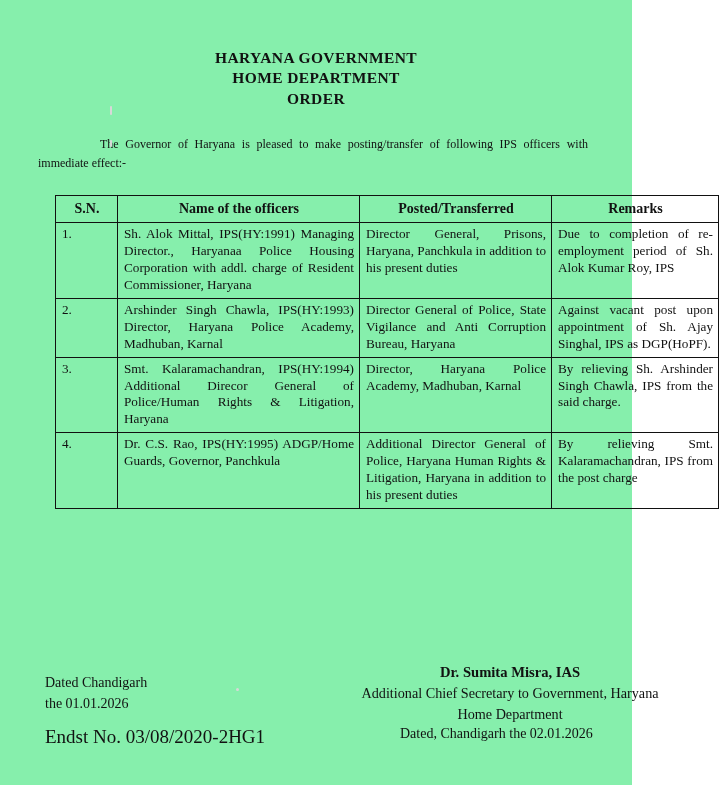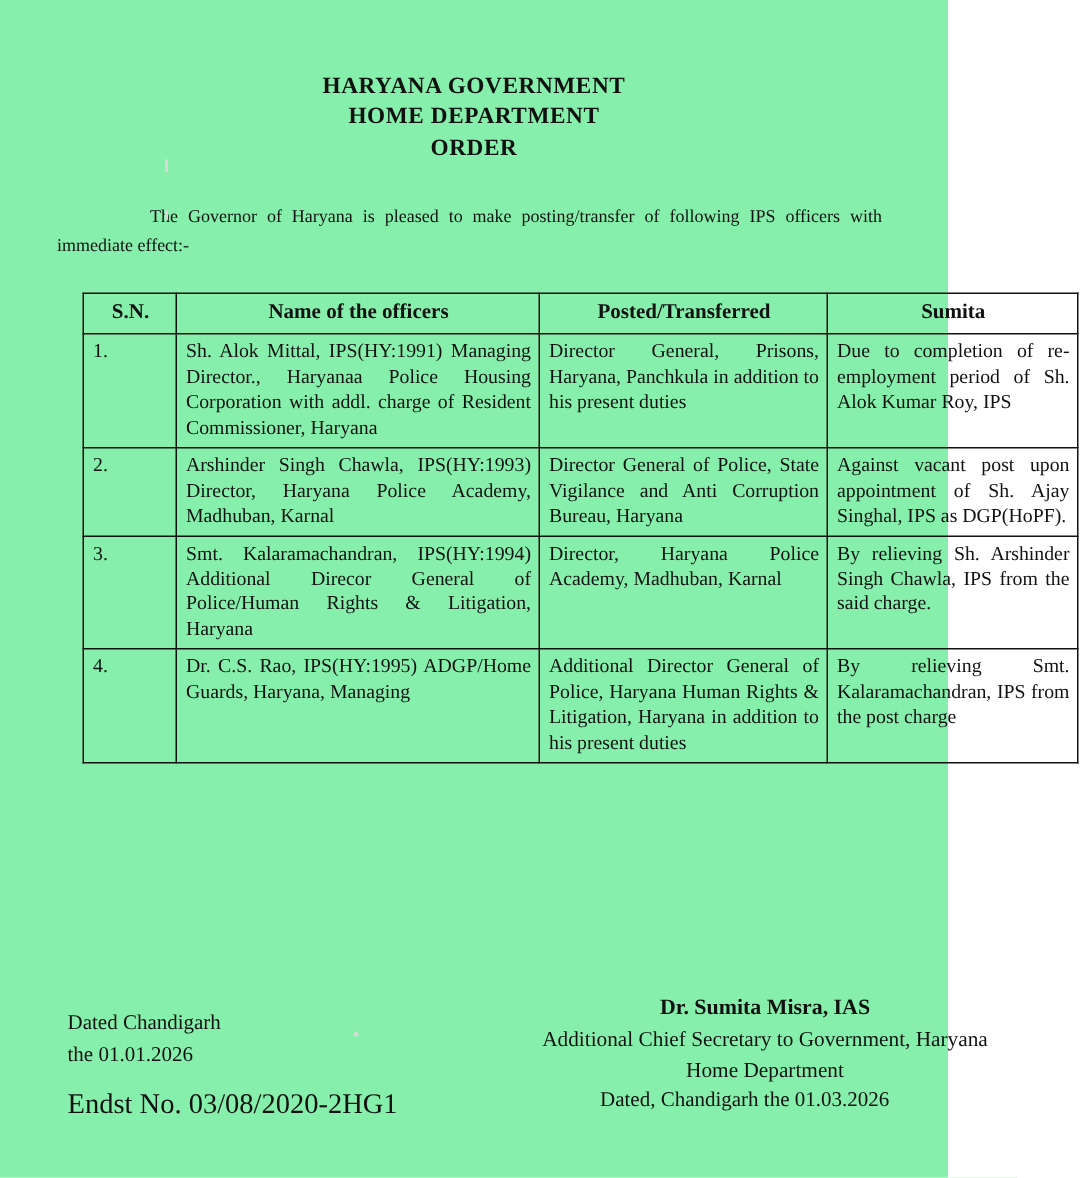--- a/index.html
+++ b/index.html
@@ -153,21 +153,21 @@
 
   <div class="intro"><span class="indent"></span><span>The Governor of Haryana is pleased to make posting/transfer of following IPS officers with immediate effect:-</span></div>
 
   <div class="table-wrap">
     <table class="order-table">
       <thead>
         <tr>
           <th class="col-sn">S.N.</th>
           <th class="col-name">Name of the officers</th>
           <th class="col-posted">Posted/Transferred</th>
-          <th class="col-remarks">Sumita</th>
+          <th class="col-remarks">Remarks</th>
         </tr>
       </thead>
       <tbody>
         <tr>
           <td class="col-sn">1.</td>
           <td class="col-name just">Sh. Alok Mittal, IPS(HY:1991) Managing Director., Haryanaa Police Housing Corporation with addl. charge of Resident Commissioner, Haryana</td>
           <td class="col-posted just">Director General, Prisons, Haryana, Panchkula in addition to his present duties</td>
           <td class="col-remarks just">Due to completion of re-employment period of Sh. Alok Kumar Roy, IPS</td>
         </tr>
         <tr>
@@ -177,21 +177,21 @@
           <td class="col-remarks just">Against vacant post upon appointment of Sh. Ajay Singhal, IPS as DGP(HoPF).</td>
         </tr>
         <tr>
           <td class="col-sn">3.</td>
           <td class="col-name just">Smt. Kalaramachandran, IPS(HY:1994) Additional Direcor General of Police/Human Rights &amp; Litigation, Haryana</td>
           <td class="col-posted just">Director, Haryana Police Academy, Madhuban, Karnal</td>
           <td class="col-remarks just">By relieving Sh. Arshinder Singh Chawla, IPS from the said charge.</td>
         </tr>
         <tr>
           <td class="col-sn">4.</td>
-          <td class="col-name just">Dr. C.S. Rao, IPS(HY:1995) ADGP/Home Guards, Haryana, Managing</td>
+          <td class="col-name just">Dr. C.S. Rao, IPS(HY:1995) ADGP/Home Guards, Governor, Panchkula</td>
           <td class="col-posted just">Additional Director General of Police, Haryana Human Rights &amp; Litigation, Haryana in addition to his present duties</td>
           <td class="col-remarks just">By relieving Smt. Kalaramachandran, IPS from the post charge</td>
         </tr>
       </tbody>
     </table>
   </div>
 
   <div class="footer">
 
     <div class="sig-block">
@@ -200,17 +200,17 @@
       <div>Home Department</div>
     </div>
 
     <div class="dated-left">
       <div>Dated Chandigarh</div>
       <div>the 01.01.2026</div>
     </div>
 
     <div class="endst">Endst No. 03/08/2020-2HG1</div>
 
-    <div class="dated-right">Dated, Chandigarh the 01.03.2026</div>
+    <div class="dated-right">Dated, Chandigarh the 02.01.2026</div>
 
   </div>
 
 </div>
 
 </body></html>

